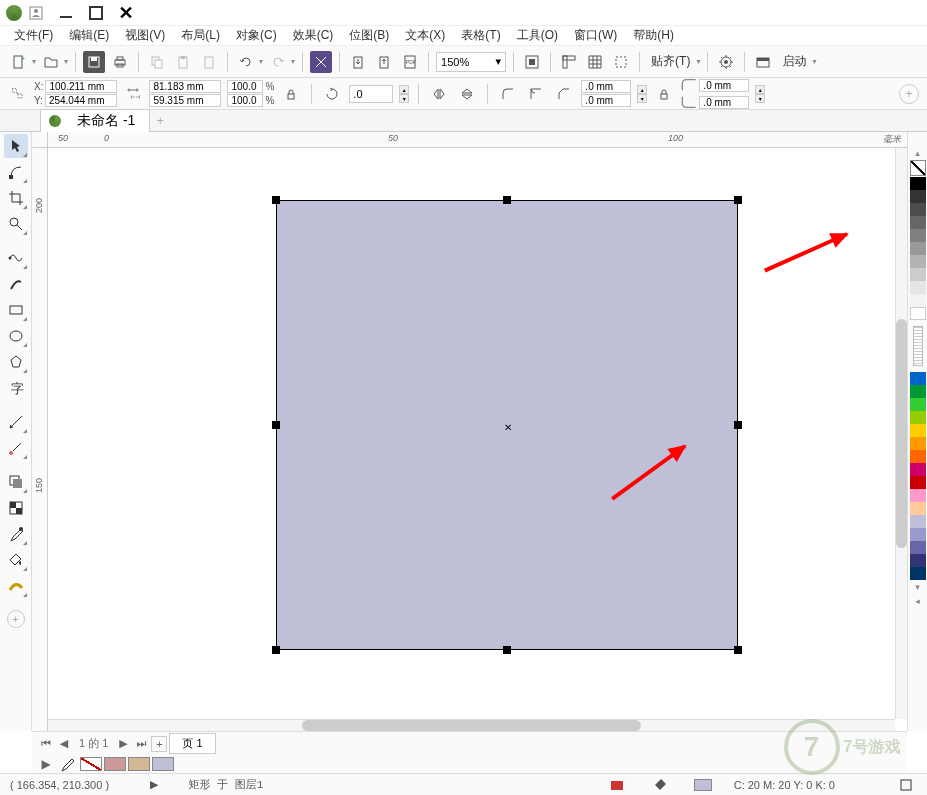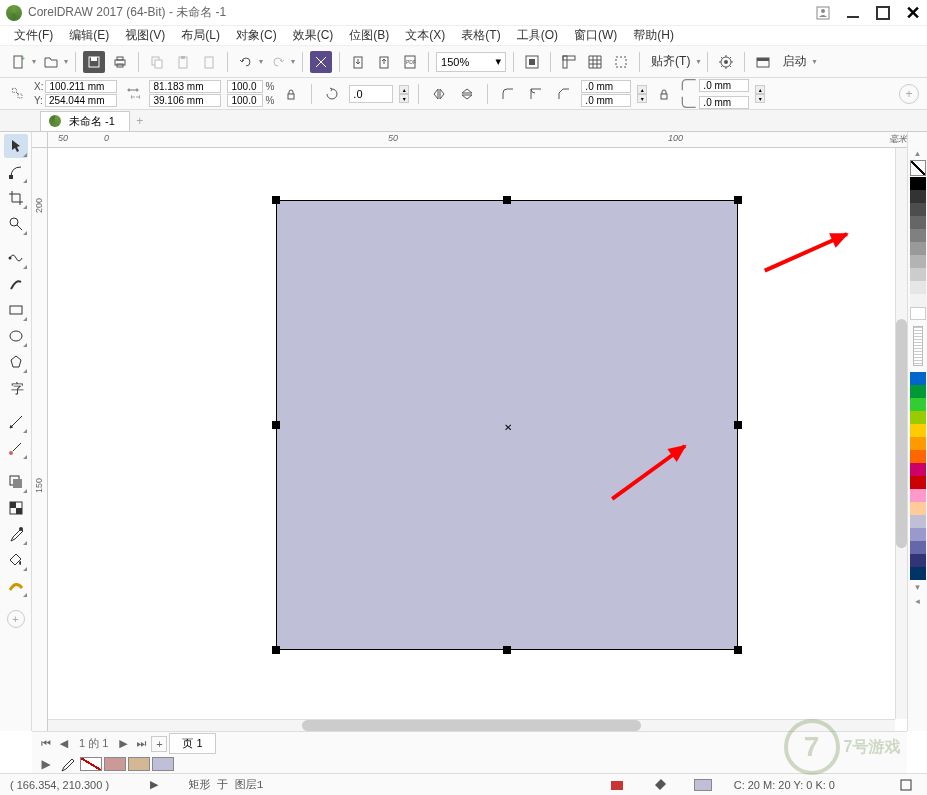--- a/index.html
+++ b/index.html
@@ -30,21 +30,21 @@
 .coord-lbl { color: #555; }
 .coord-val { width: 72px; height: 13px; border: 1px solid #ccc; background: #fff; padding: 0 3px; font-size: 10px; display: flex; align-items: center; }
 .pct-val { width: 36px; }
 .rot-val { width: 44px; height: 18px; border: 1px solid #ccc; background: #fff; padding: 0 3px; font-size: 11px; display: flex; align-items: center; }
 .sm-val { width: 50px; height: 13px; border: 1px solid #ccc; background: #fff; padding: 0 3px; font-size: 10px; display: flex; align-items: center; }
 .spinner { display: flex; flex-direction: column; width: 10px; height: 18px; }
 .spin-up, .spin-dn { height: 9px; background: #eee; border: 1px solid #ccc; font-size: 6px; display: flex; align-items: center; justify-content: center; cursor: pointer; }
 .plus-circ { width: 20px; height: 20px; border: 1px solid #ccc; border-radius: 50%; display: flex; align-items: center; justify-content: center; color: #aaa; cursor: pointer; }
 
 .doc-tabs { height: 22px; display: flex; align-items: center; background: #f5f5f5; border-bottom: 1px solid #ccc; padding-left: 40px; }
-.doc-tab { background: #fff; border: 1px solid #ccc; border-bottom: none; padding: 2px 14px 2px 8px; display: flex; align-items: center; gap: 8px; font-size: 11px; }
+.doc-tab { background: #fff; border: 1px solid #ccc; border-bottom: none; padding: 2px 14px 2px 8px; display: flex; align-items: center; gap: 16px; font-size: 14px; }
 .tab-logo { width: 12px; height: 12px; border-radius: 50%; background: conic-gradient(#6b9b3e, #4a7a2e); }
 .tab-add { width: 20px; height: 18px; display: flex; align-items: center; justify-content: center; color: #aaa; cursor: pointer; }
 
 .workspace { position: absolute; top: 132px; bottom: 64px; left: 0; right: 0; display: flex; }
 
 .toolbox { width: 32px; background: #fafafa; border-right: 1px solid #ddd; display: flex; flex-direction: column; align-items: center; padding-top: 2px; gap: 2px; }
 .tool { width: 24px; height: 24px; display: flex; align-items: center; justify-content: center; cursor: pointer; border-radius: 2px; color: #444; position: relative; }
 .tool.active { background: #d0e0f0; }
 .tool-corner { position: absolute; bottom: 1px; right: 1px; width: 0; height: 0; border-right: 4px solid #888; border-top: 4px solid transparent; }
 
@@ -100,21 +100,20 @@
 .watermark { position: absolute; right: 10px; bottom: 18px; width: 150px; height: 60px; opacity: 0.35; pointer-events: none; display: flex; align-items: center; justify-content: center; font-size: 28px; font-weight: bold; color: #7a9b5e; }
 .wm-circle { width: 56px; height: 56px; border-radius: 50%; border: 4px solid #7a9b5e; display: flex; align-items: center; justify-content: center; margin-right: 4px; }
 
 svg { width: 16px; height: 16px; }
 </style>
 </head>
 <body>
 
 <div class="titlebar">
   <div class="tb-logo"></div>
-  <div class="tb-title">CorelDRAW 2017 (64-Bit) - 未命名 -1</div>
   <div class="tb-btns">
     <span class="tb-icon">
         <svg viewBox="0 0 16 16">
           <rect x="2" y="2" width="12" height="12" fill="none" stroke="#888"></rect>
           <circle cx="8" cy="6" r="2" fill="#888"></circle>
           <path d="M4 12 Q8 8 12 12" fill="#888"></path>
         </svg>
       </span>
     <span class="tb-icon">
         <svg viewBox="0 0 16 16">
@@ -304,21 +303,21 @@
       <svg viewBox="0 0 20 20">
         <path d="M3 5h14M5 3v4M15 3v4" stroke="#555"></path>
         <text x="7" y="16" font-size="7" fill="#555">⊢⊣</text>
       </svg>
     </span>
   <div class="coord-group">
     <div class="coord-line">
         <span class="coord-val">81.183 mm</span>
       </div>
     <div class="coord-line">
-        <span class="coord-val">39.106 mm</span>
+        <span class="coord-val">59.315 mm</span>
       </div>
   </div>
   <div class="coord-group">
     <div class="coord-line">
         <span class="coord-val pct-val">100.0</span>
         <span class="coord-lbl">%</span>
       </div>
     <div class="coord-line">
         <span class="coord-val pct-val">100.0</span>
         <span class="coord-lbl">%</span>
@@ -535,21 +534,21 @@
     <div class="plus-circ" style="width:18px;height:18px;font-size:11px">+</div>
   </div>
 
   <div class="canvas-area">
     <div class="ruler-corner"></div>
     <div class="ruler-h">
       <span class="ruler-tick" style="left:10px">50</span>
       <span class="ruler-tick" style="left:56px">0</span>
       <span class="ruler-tick" style="left:340px">50</span>
       <span class="ruler-tick" style="left:620px">100</span>
-      <span class="ruler-tick" style="right:0">毫米</span>
+      <span class="ruler-tick" style="right:6px">毫米</span>
     </div>
     <div class="ruler-v">
       <span class="ruler-tick" style="top:50px">200</span>
       <span class="ruler-tick" style="top:330px">150</span>
     </div>
     <div class="canvas">
       <div class="rect-shape">
         <div class="handle h-tl"></div>
         <div class="handle h-tm"></div>
         <div class="handle h-tr"></div>

